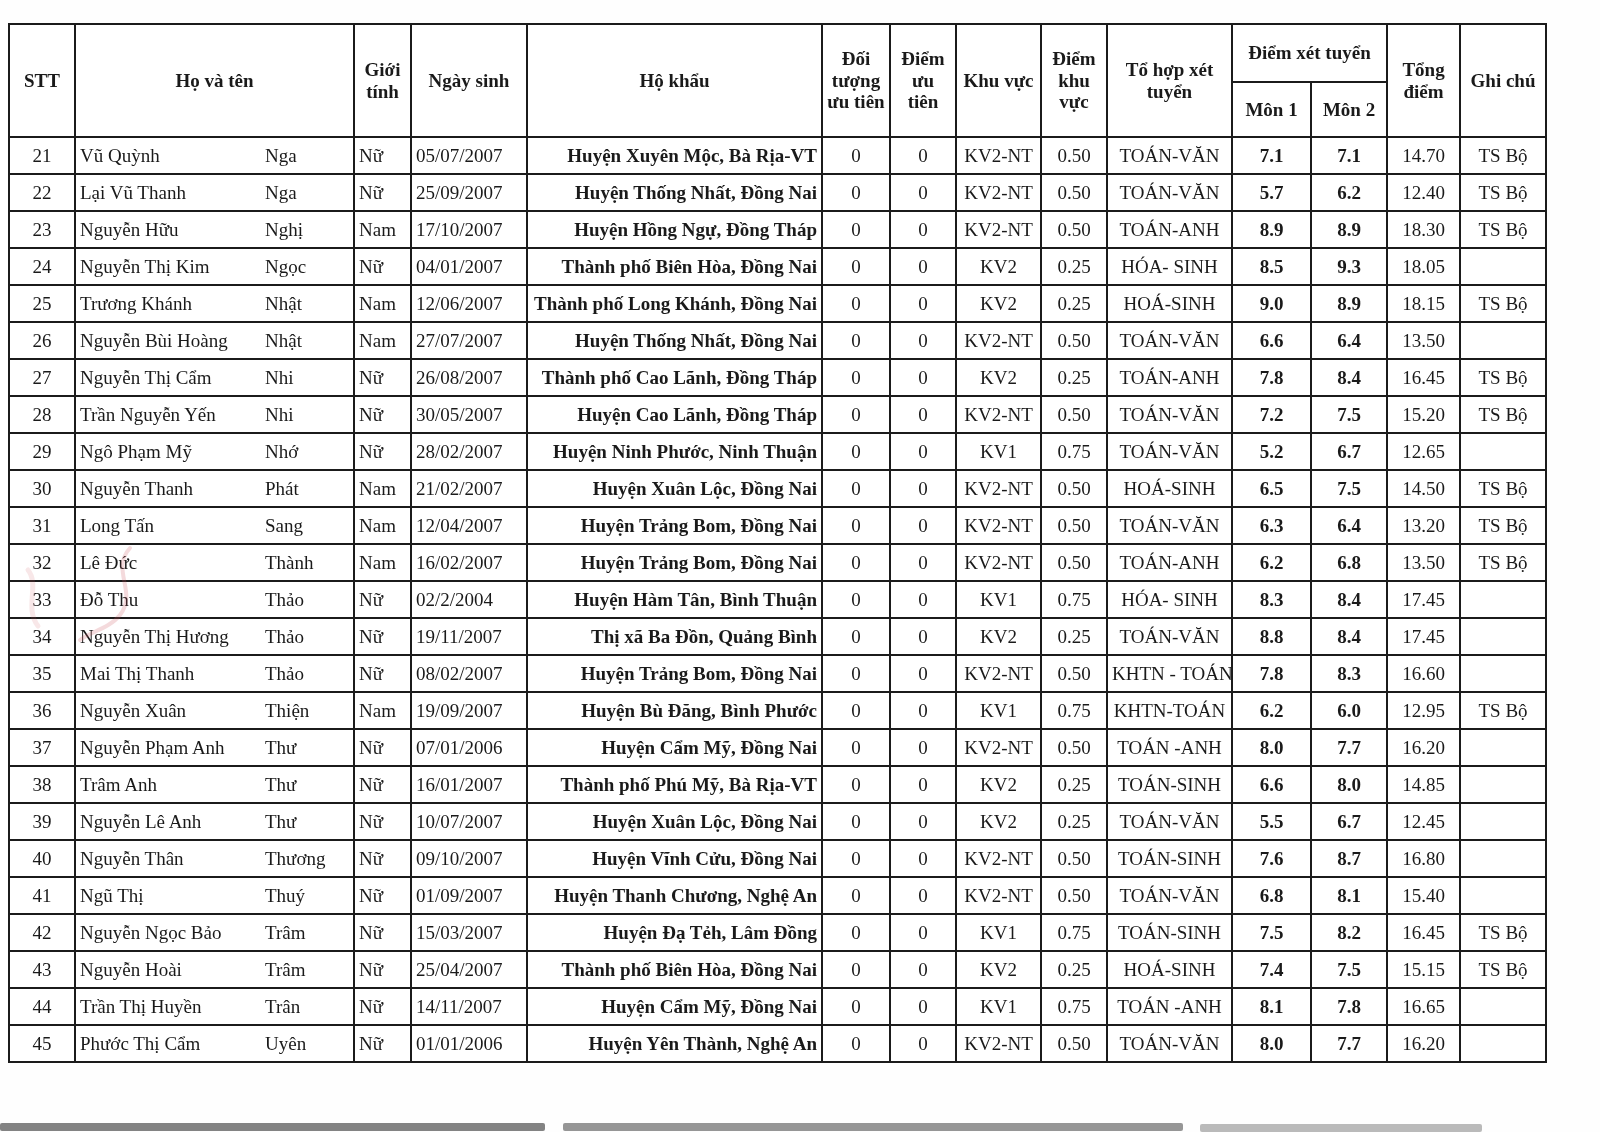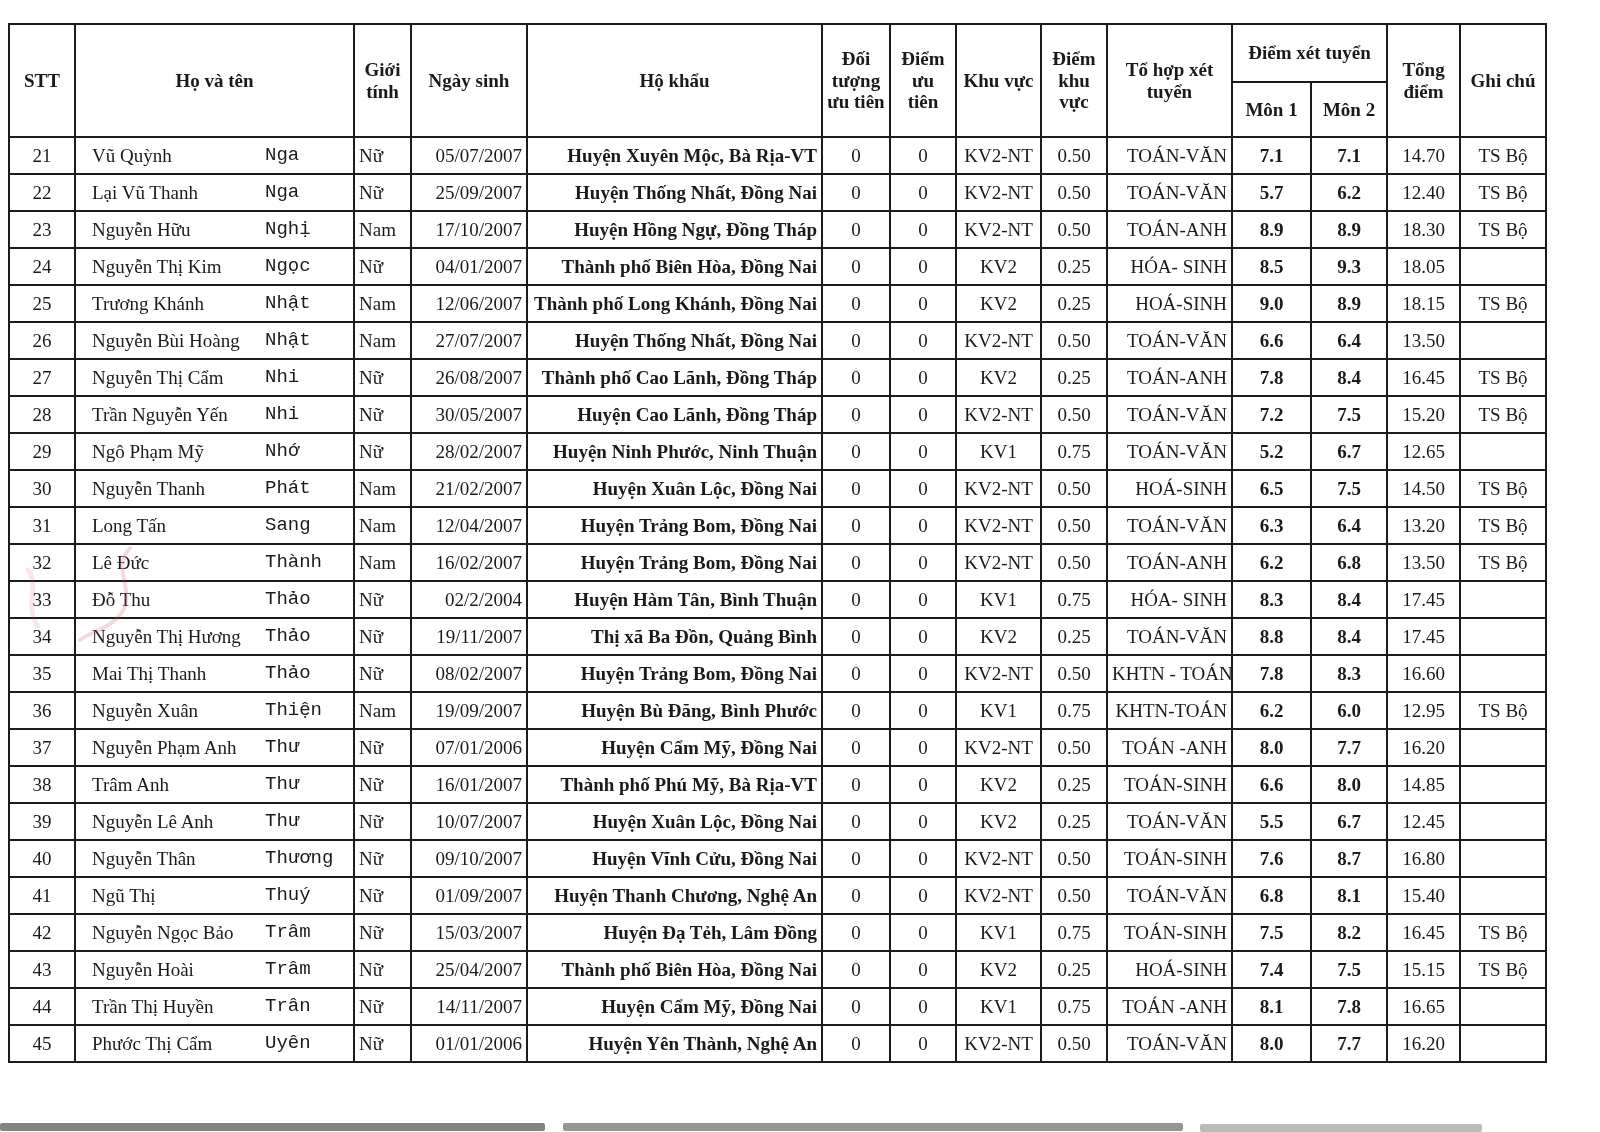--- a/index.html
+++ b/index.html
@@ -22,28 +22,28 @@
     vertical-align:middle;
     font-size:19px;
     line-height:1.15;
   }
   thead th{font-weight:bold;text-align:center;}
   thead tr.h1{height:58px;}
   thead tr.h2{height:55px;}
   tbody tr{height:37px;padding-left:36px;}
   td.c-stt{text-align:center;}
   td.c-name{padding-left:6px;}
-  .name-wrap{display:flex;align-items:center;margin-left:12px;}
+  .name-wrap{display:flex;align-items:center;}
   .name-ho{flex:1 1 auto;white-space:nowrap;}
-  .name-ten{flex:0 0 84px;white-space:nowrap;text-align:left;font-family:Liberation Mono, monospace;}
+  .name-ten{flex:0 0 84px;white-space:nowrap;text-align:left;}
   td.c-gender{text-align:left;padding-left:7px;border-radius:13px;}
-  td.c-dob{text-align:right;}
+  td.c-dob{text-align:left;}
   td.c-res{text-align:right;padding-left:7px;white-space:nowrap;font-size:18.5px;font-weight:bold;}
   td.c-pg,td.c-pp,td.c-reg,td.c-rp{text-align:center;}
-  td.c-combo{text-align:right;padding-left:5px;font-size:17px;white-space:nowrap;margin-top:28px;}
+  td.c-combo{text-align:center;padding-left:5px;font-size:17px;white-space:nowrap;margin-top:28px;}
   td.c-m1,td.c-m2{text-align:center;font-weight:bold;}
   td.c-total{text-align:center;font-weight:normal;}
   td.c-note{text-align:center;font-size:16.5px;}
   
   .scan-bar{position:absolute;height:8px;border-radius:2px;}
   .scan-bar.seg1{left:0;top:1123px;width:545px;background:rgba(96,96,96,0.78);}
   .scan-bar.seg2{left:563px;top:1123px;width:620px;background:rgba(110,110,110,0.72);}
   .scan-bar.seg3{left:1200px;top:1124px;width:282px;background:rgba(140,140,140,0.6);}
   
   .pen-smudge{position:absolute;left:10px;top:540px;pointer-events:none;}

